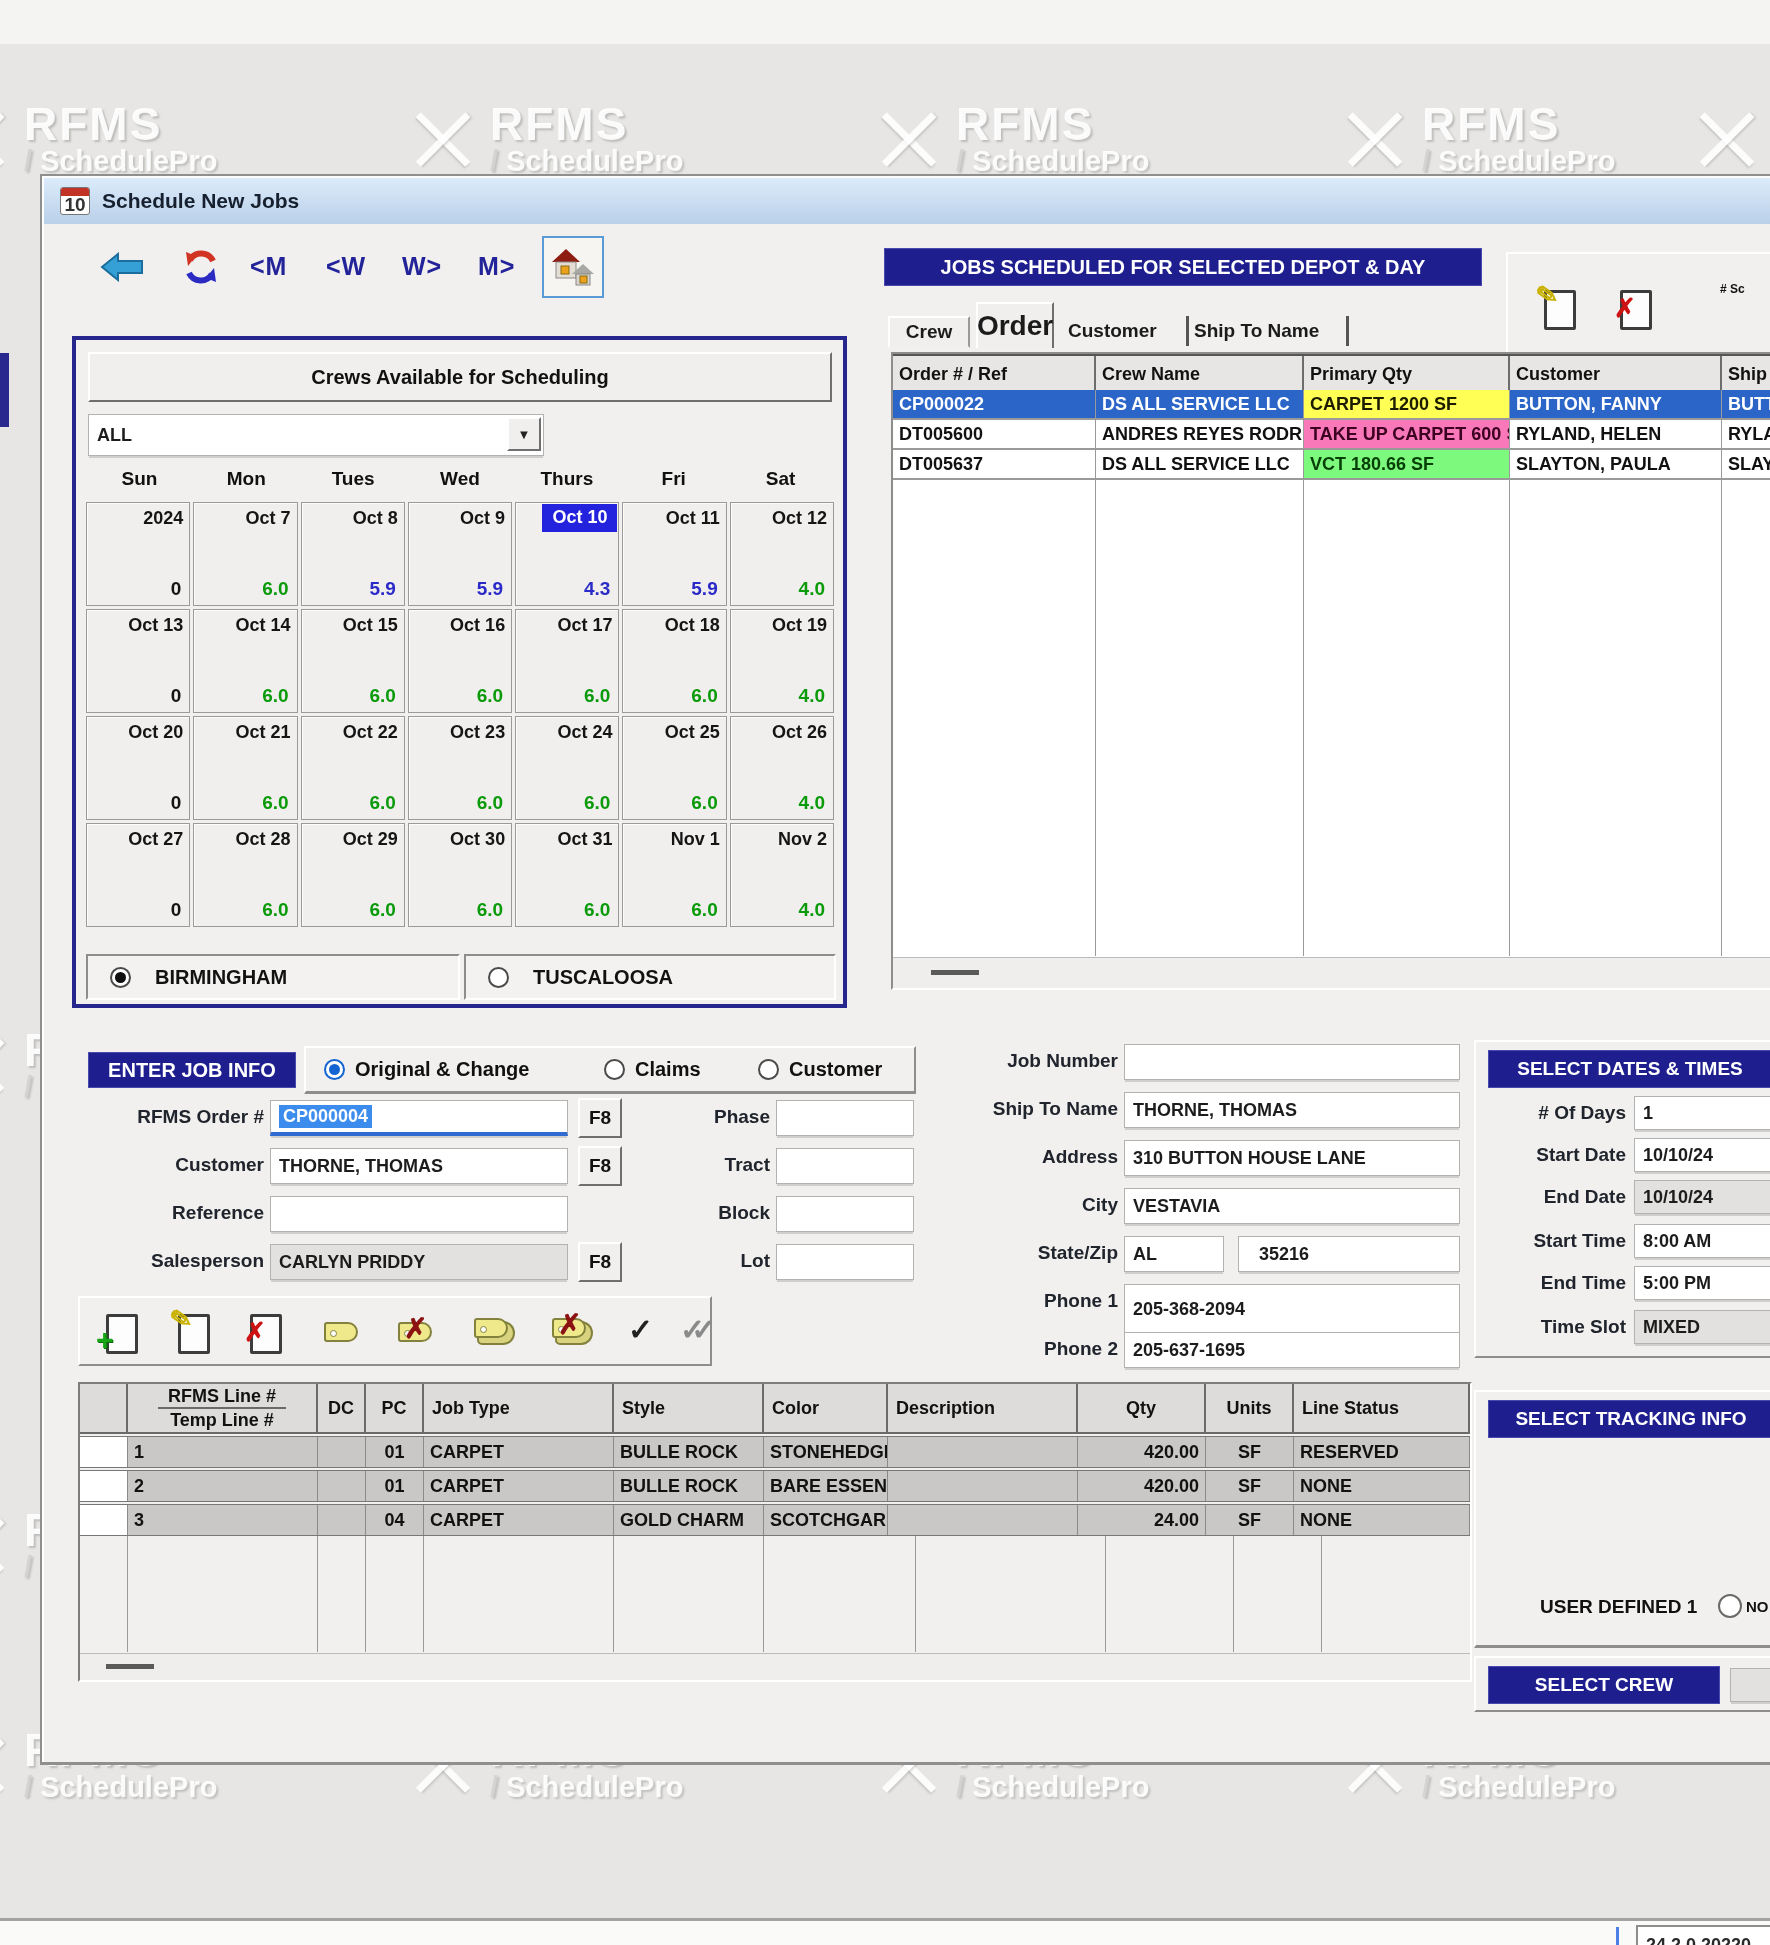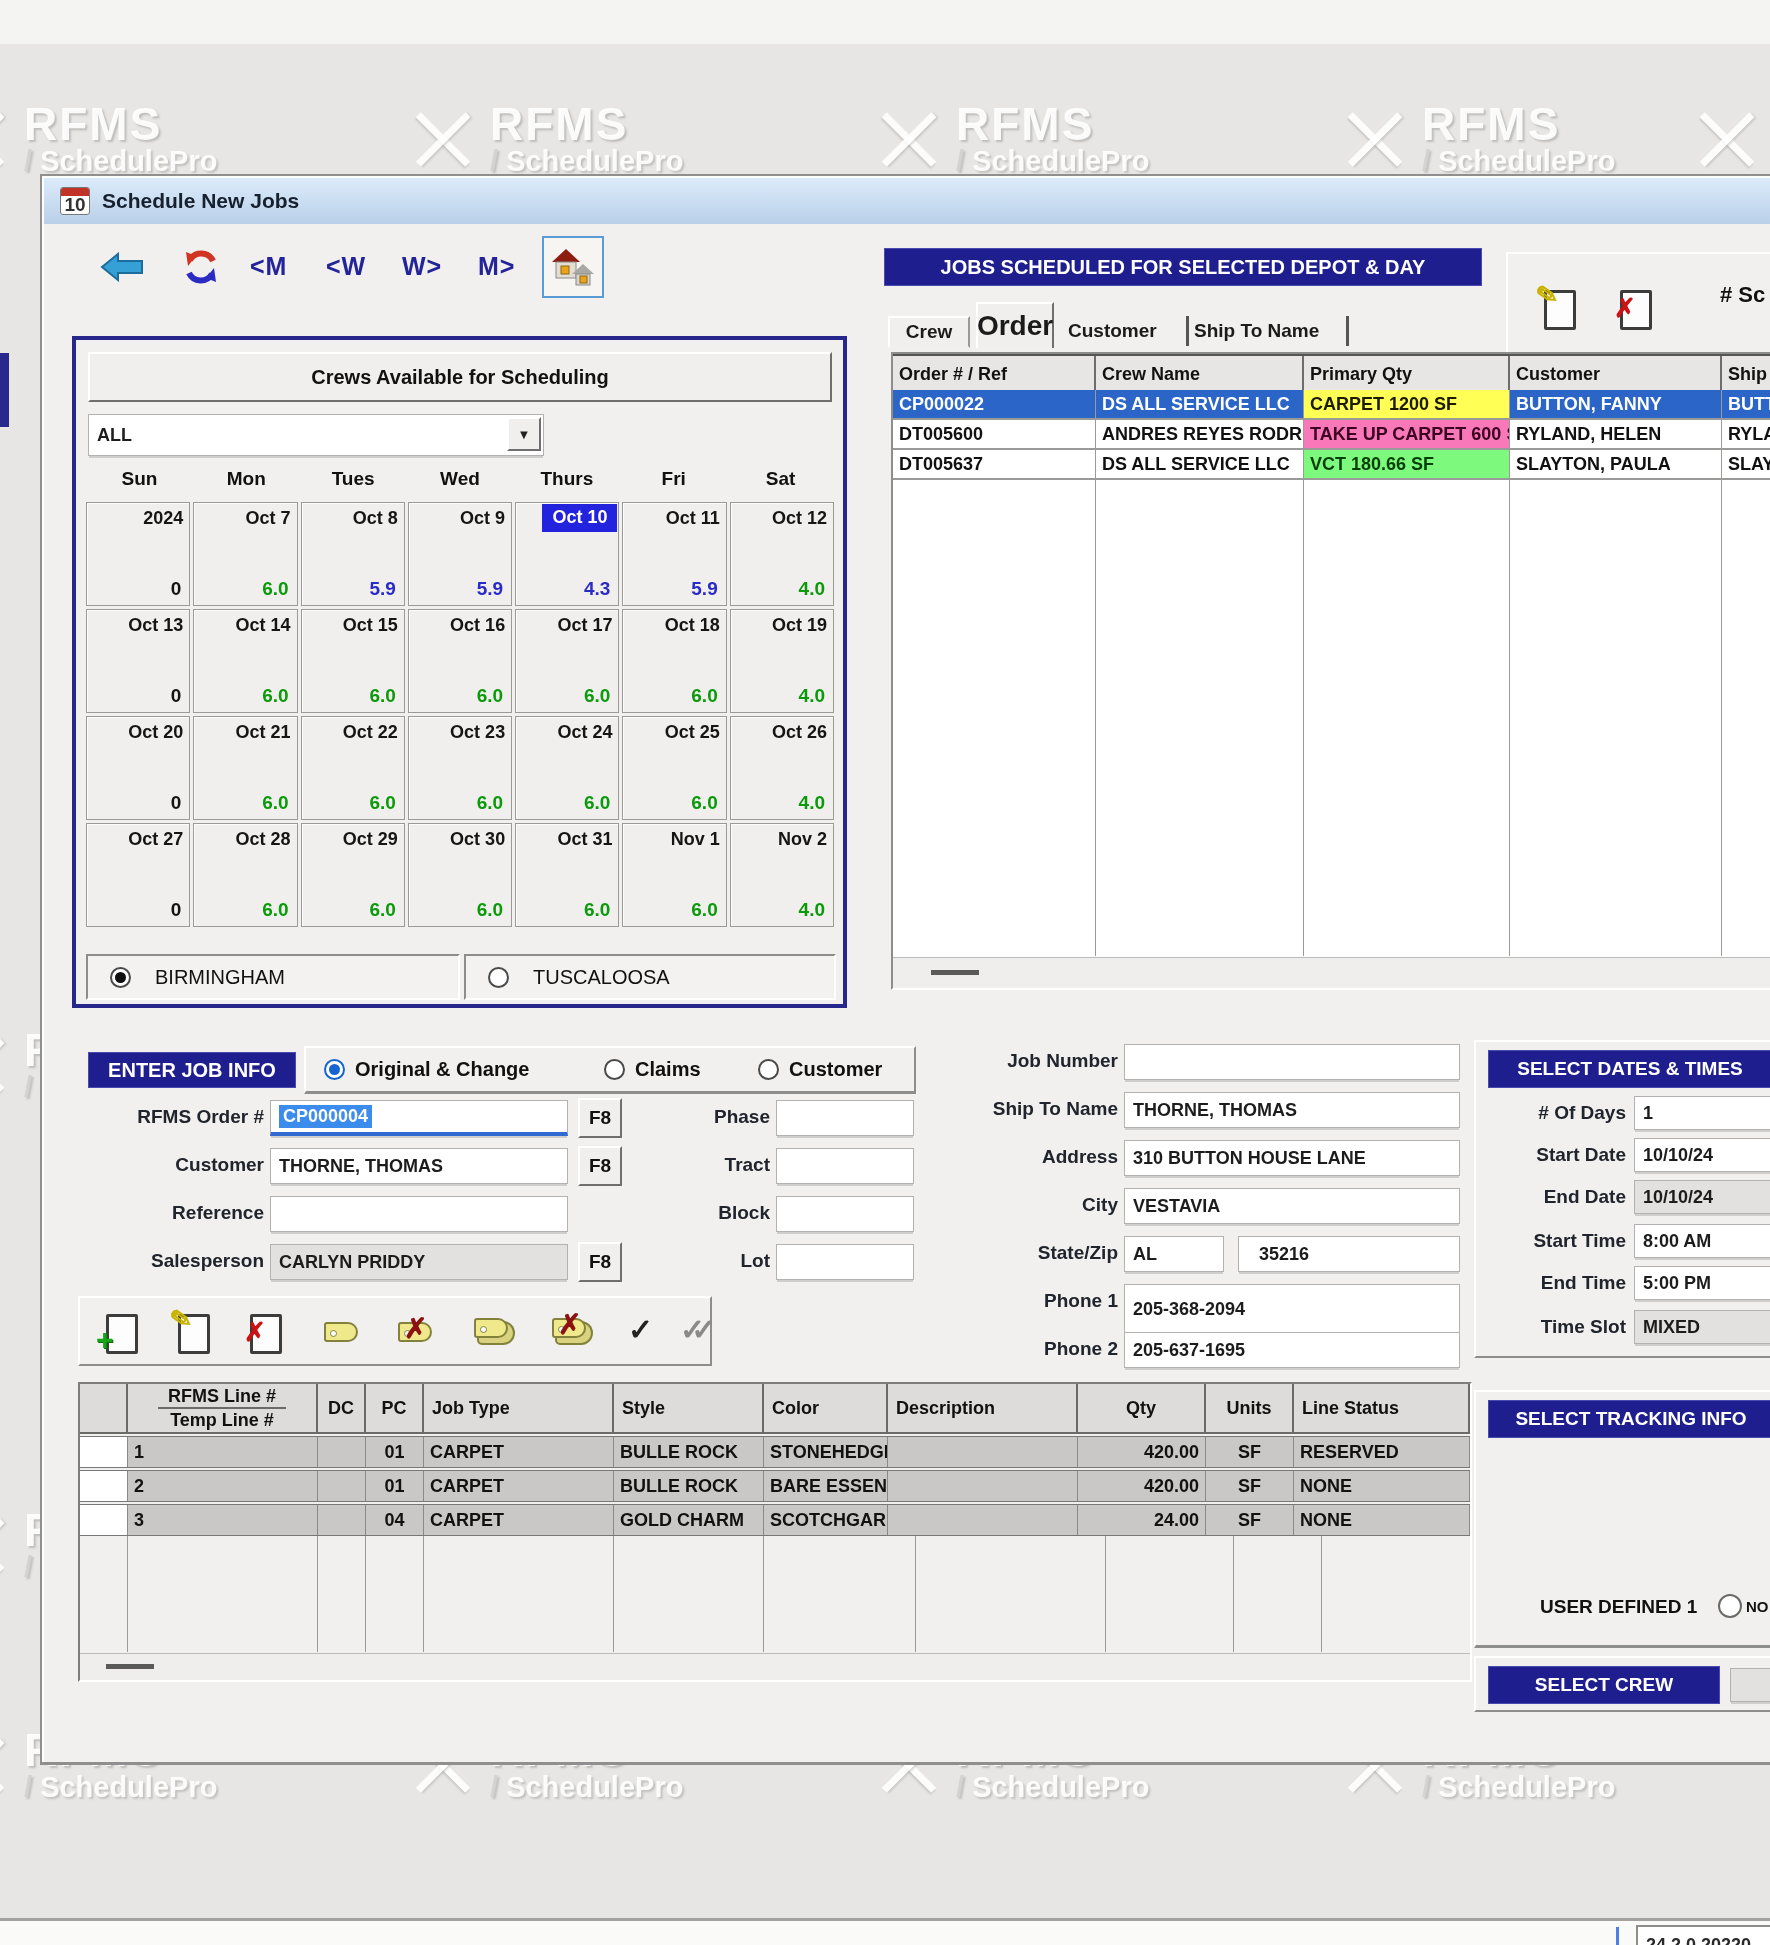--- a/index.html
+++ b/index.html
@@ -64,21 +64,21 @@
   
   #calpanel{border:4px solid #26268c;background:#f1f0ee;box-sizing:border-box}
   .dayhdr{display:grid;grid-template-columns:repeat(7,1fr);text-align:center;font-size:19px;font-weight:bold}
   .calgrid{display:grid;grid-template-columns:repeat(7,1fr);grid-auto-rows:104px;gap:3px}
   .cal-cell{position:relative;background:#f0efee;border:1px solid #9b9a98;box-shadow:inset 1px 1px 0 #fcfcfb;cursor:default}
   .cd{position:absolute;top:5px;right:6px;font-size:18px;font-weight:bold;color:#151515;white-space:nowrap}
   .cd.sel{background:#2323de;color:#fff;padding:3px 10px 4px;top:1px;right:1px}
   .cv{position:absolute;bottom:5px;right:8px;font-size:19px;font-weight:bold}
   .cv.g{color:#0a9a0a}.cv.b{color:#2a2ac8}.cv.k{color:#141414}
   .depot{position:absolute;height:46px;background:#f3f2f0;border:2px solid;border-color:#8d8d8b #ffffff #ffffff #8d8d8b;
-         display:flex;align-items:center;gap:24px;padding-left:22px;box-sizing:border-box;font-size:20px;font-weight:normal}
+         display:flex;align-items:center;gap:24px;padding-left:22px;box-sizing:border-box;font-size:20px;font-weight:bold}
   
   .tabs span.tab{font-size:19px;font-weight:bold;color:#1b1b1b}
   .jhdr,.jrow{position:absolute;left:0;right:0;display:flex;height:30px}
   .jhdr{height:36px;background:#e7e6e4;border-top:2px solid #555;border-bottom:2px solid #555}
   .jh,.jc{display:flex;align-items:center;padding:0 6px;border-right:2px solid #6d6d6d;box-sizing:border-box;
           white-space:nowrap;overflow:hidden;font-size:18px}
   .jh{font-weight:bold}
   .jc{border-right:1px solid #9a9a98;border-bottom:2px solid #9a9a98;font-weight:bold;background:#fff}
   .c1{width:203px;flex:0 0 auto}.c2{width:208px;flex:0 0 auto}.c3{width:206px;flex:0 0 auto}
   .c4{width:212px;flex:0 0 auto}.c5{flex:1;min-width:40px}
@@ -373,21 +373,21 @@
 
     <div class="navy abs" style="left:840px;top:24px;width:598px;height:38px;font-size:20px">JOBS SCHEDULED FOR SELECTED DEPOT &amp;  DAY</div>
 
     <div class="raised abs" style="left:1462px;top:28px;width:280px;height:112px">
       <span class="abs" style="left:36px;top:36px">
         <span class="doc"><span class="g pen">✎</span></span>
       </span>
       <span class="abs" style="left:112px;top:36px">
         <span class="doc"><span class="g xx">✗</span></span>
       </span>
-      <span class="abs b" style="left:212px;top:28px;font-size:22px;white-space:nowrap"># Sc</span>
+      <span class="abs b" style="left:212px;top:28px;font-size:12px;white-space:nowrap"># Sc</span>
     </div>
 
     <div class="tabs abs" style="left:842px;top:76px;height:48px">
       <span class="tab abs btn3d" style="left:2px;top:16px;width:82px;height:32px;border-color:#fff #999 #f1f0ee #fff">Crew</span>
       <span class="tab abs btn3d" style="left:90px;top:2px;width:78px;height:46px;font-size:28px;border-bottom:none">Order</span>
       <span class="tab abs" style="left:176px;top:16px;width:118px;height:30px;display:flex;align-items:center;padding-left:6px;border-right:3px solid #555">Customer</span>
       <span class="tab abs" style="left:302px;top:16px;width:152px;height:30px;display:flex;align-items:center;padding-left:6px;border-right:3px solid #555">Ship To Name</span>
     </div>
 
     <div class="abs sunken" style="left:847px;top:128px;width:885px;height:638px;background:#fff">

